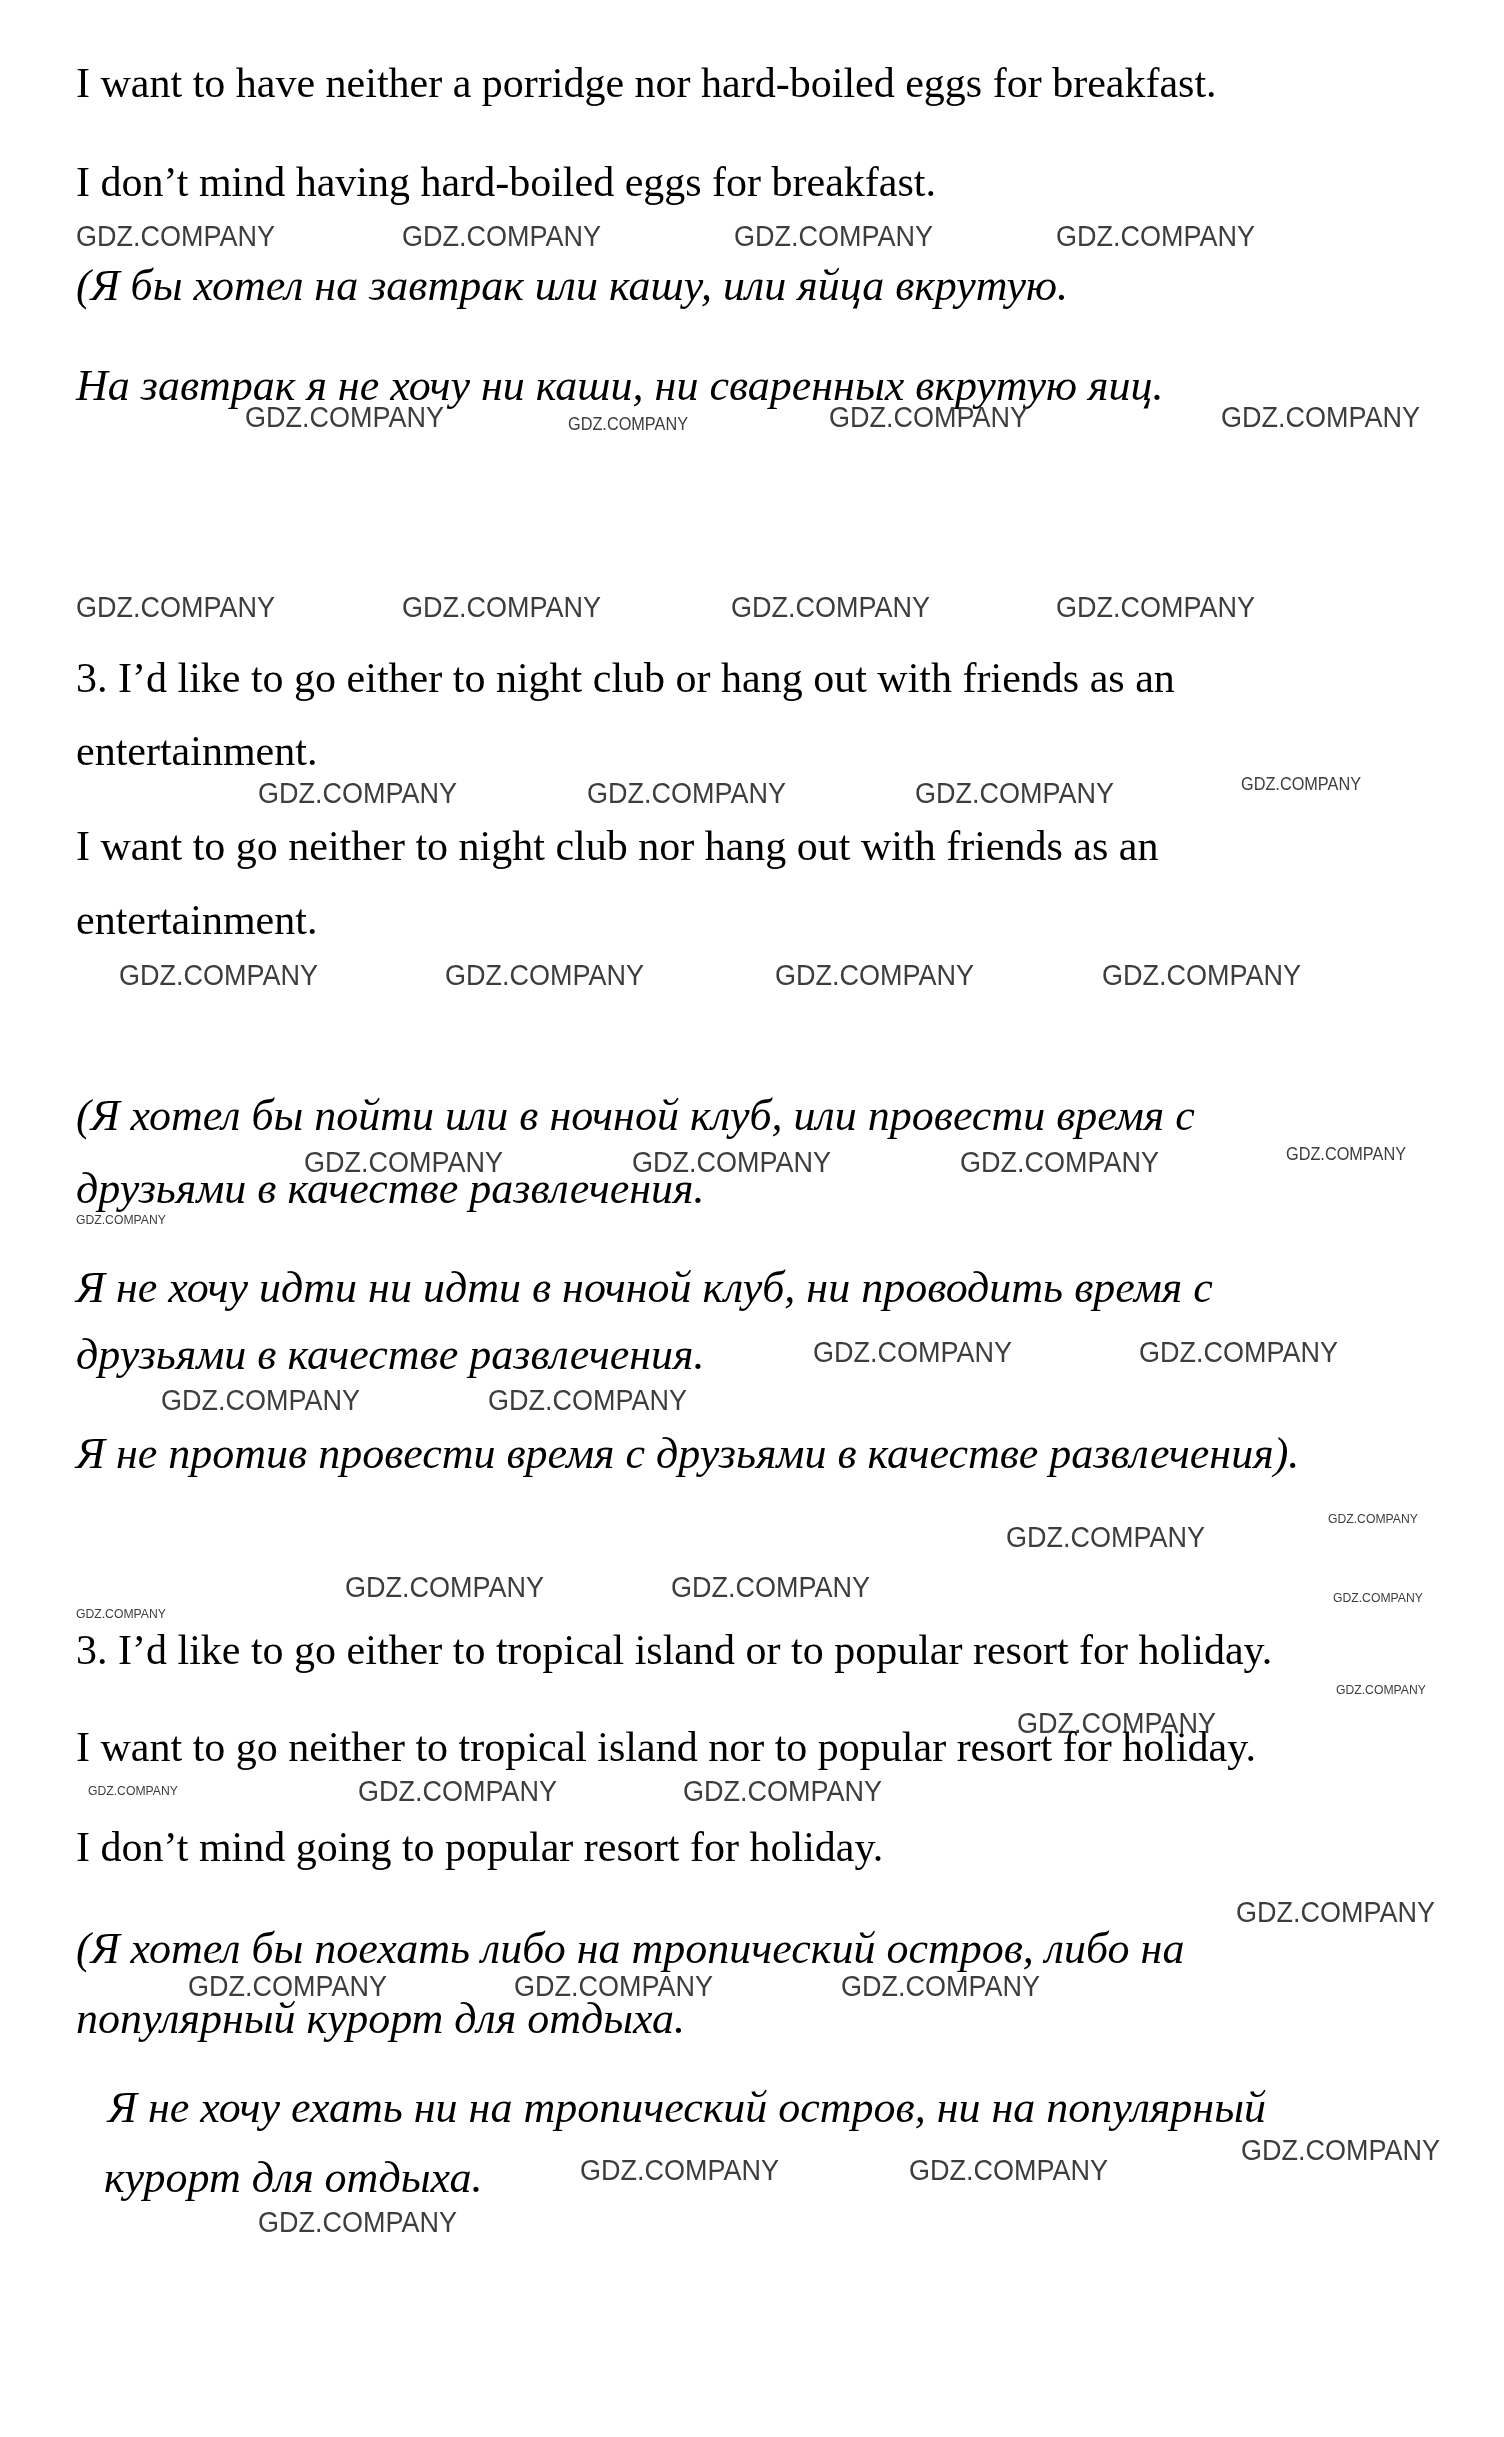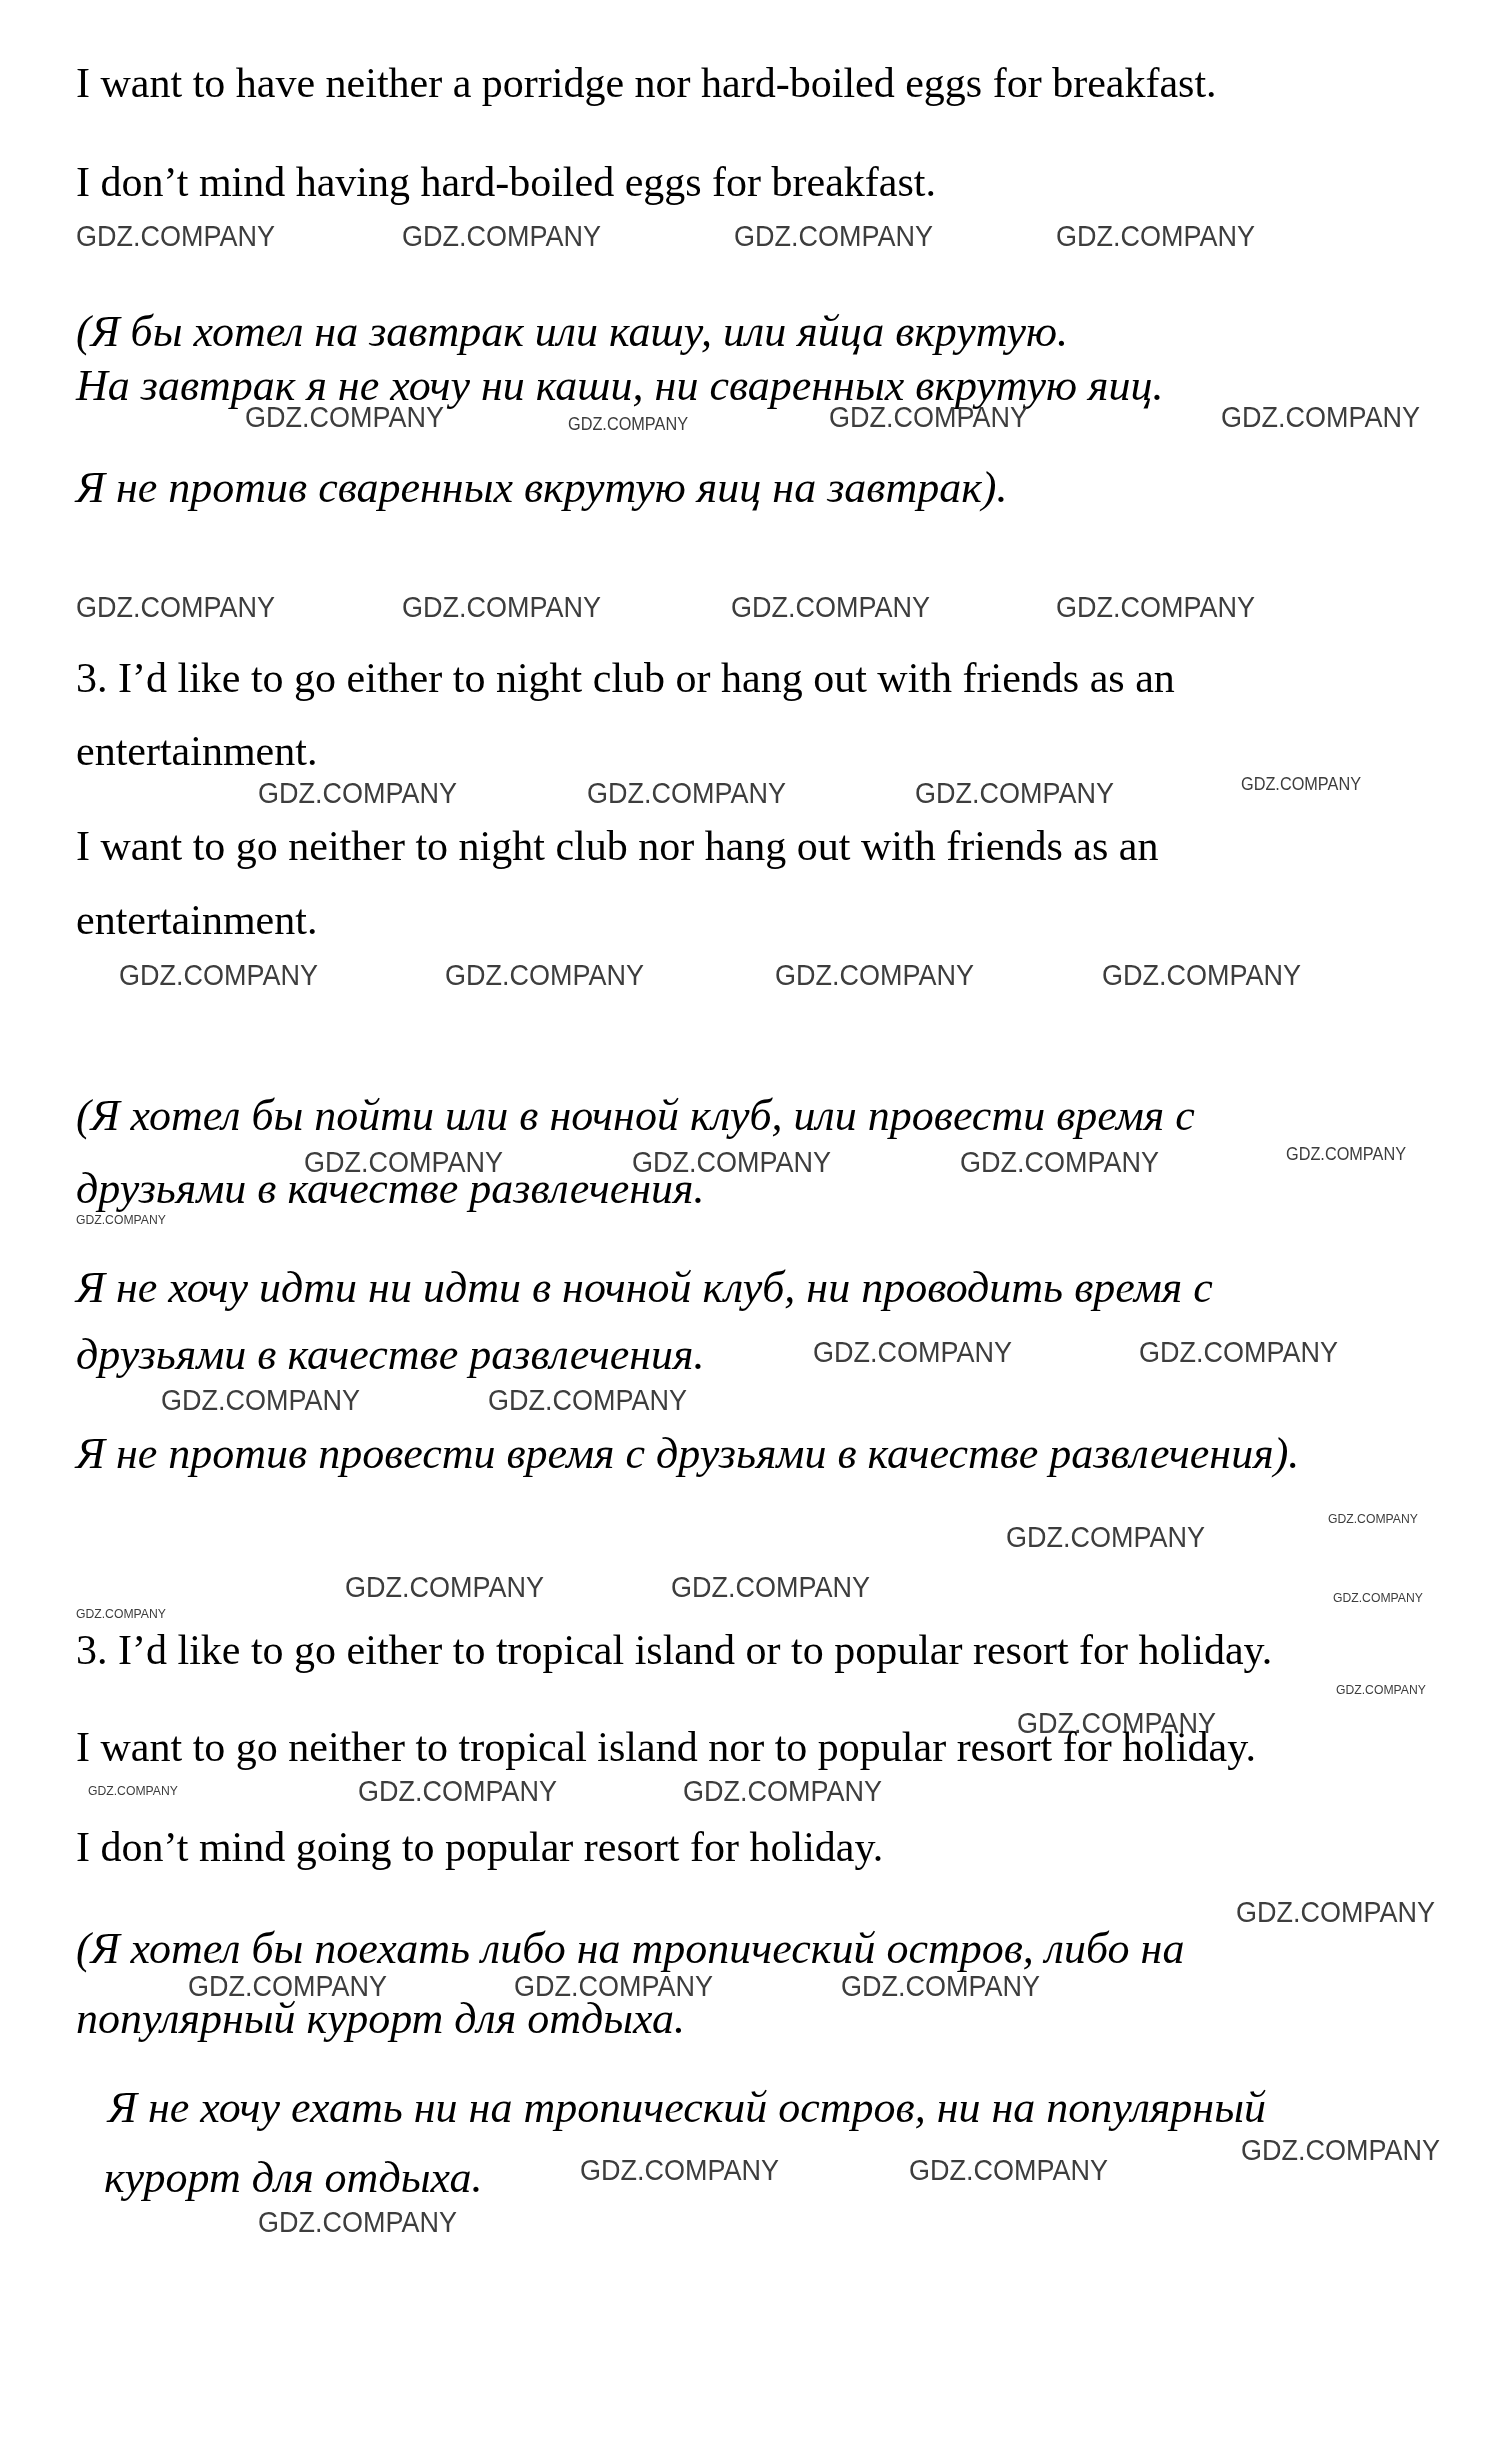--- a/index.html
+++ b/index.html
@@ -44,27 +44,26 @@
 </head>
 <body>
 
 <div class="page">
     <div class="line en" style="left: 76px; top: 62px;">I want to have neither a porridge nor hard-boiled eggs for breakfast.</div>
     <div class="line en" style="left: 76px; top: 161px;">I don’t mind having hard-boiled eggs for breakfast.</div>
     <div class="line wm md" style="left: 76px; top: 221px;">GDZ.COMPANY</div>
     <div class="line wm md" style="left: 402px; top: 221px;">GDZ.COMPANY</div>
     <div class="line wm md" style="left: 734px; top: 221px;">GDZ.COMPANY</div>
     <div class="line wm md" style="left: 1056px; top: 221px;">GDZ.COMPANY</div>
-    <div class="line ru" style="left: 76px; top: 264px; margin-top: 46px;">(Я бы хотел на завтрак или кашу, или яйца вкрутую.</div>
+    <div class="line ru" style="left: 76px; top: 264px;">(Я бы хотел на завтрак или кашу, или яйца вкрутую.</div>
     <div class="line ru" style="left: 76px; top: 364px;">На завтрак я не хочу ни каши, ни сваренных вкрутую яиц.</div>
     <div class="line wm md" style="left: 245px; top: 402px;">GDZ.COMPANY</div>
     <div class="line wm sm" style="left: 568px; top: 414px;">GDZ.COMPANY</div>
     <div class="line wm md" style="left: 829px; top: 402px;">GDZ.COMPANY</div>
     <div class="line wm md" style="left: 1221px; top: 402px;">GDZ.COMPANY</div>
-    <div class="line ru" style="left: 76px; top: 466px;">Я не против сваренных вкрутую яиц на завтрак).</div>
     <div class="line wm md" style="left: 76px; top: 592px;">GDZ.COMPANY</div>
     <div class="line wm md" style="left: 402px; top: 592px;">GDZ.COMPANY</div>
     <div class="line wm md" style="left: 731px; top: 592px;">GDZ.COMPANY</div>
     <div class="line wm md" style="left: 1056px; top: 592px;">GDZ.COMPANY</div>
     <div class="line en" style="left: 76px; top: 657px;">3. I’d like to go either to night club or hang out with friends as an</div>
     <div class="line en" style="left: 76px; top: 730px;">entertainment.</div>
     <div class="line wm md" style="left: 258px; top: 778px;">GDZ.COMPANY</div>
     <div class="line wm md" style="left: 587px; top: 778px;">GDZ.COMPANY</div>
     <div class="line wm md" style="left: 915px; top: 778px;">GDZ.COMPANY</div>
     <div class="line wm sm" style="left: 1241px; top: 774px;">GDZ.COMPANY</div>

